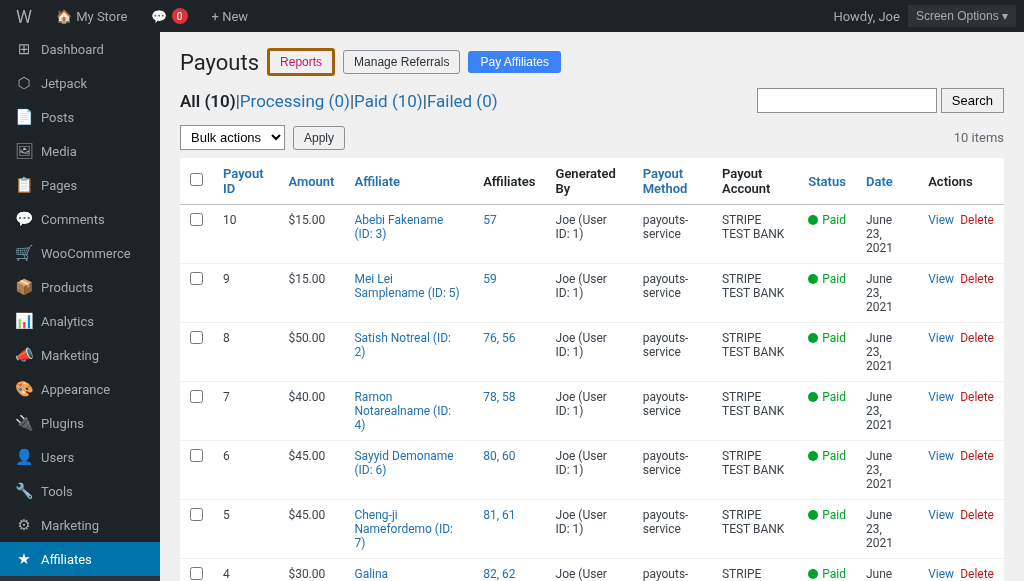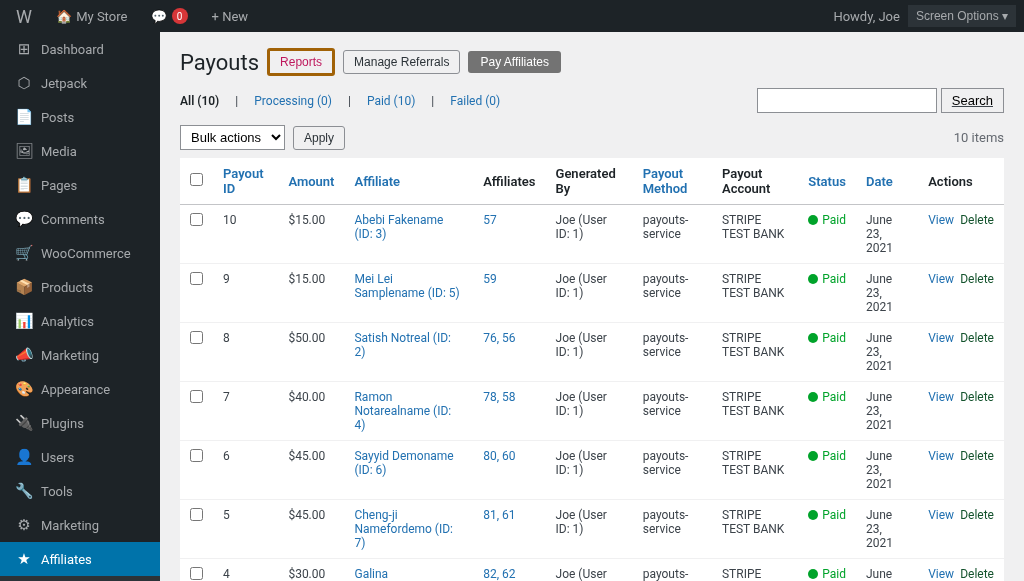--- a/index.html
+++ b/index.html
@@ -26,44 +26,44 @@
 
     
     #main { flex: 1; overflow-y: auto; background: #f0f0f1; padding: 16px 20px; }
 
     
     .page-header { display: flex; align-items: center; gap: 8px; margin-bottom: 12px; }
     .page-title { font-size: 22px; font-weight: 400; color: #1d2327; }
     .btn { border: none; padding: 4px 10px; cursor: pointer; border-radius: 3px; font-size: 12px; }
     .btn-reports { background: #f0f0f1; border: 3px solid #a16207; color: #be185d; }
     .btn-manage { background: #f0f0f1; border: 1px solid #8c8f94; color: #2c3338; }
-    .btn-pay { background: #737373; color: #fff; padding: 4px 12px; }
+    .btn-pay { background: #3b82f6; color: #fff; padding: 4px 12px; }
     .btn-apply { background: #f0f0f1; border: 1px solid #8c8f94; color: #2c3338; padding: 4px 10px; }
 
     
-    .filter-bar { display: flex; align-items: center; gap: 16px; margin-bottom: 8px; font-size: 12px; }
+    .filter-bar { display: flex; align-items: center; margin-bottom: 8px; font-size: 17px; }
     .filter-link { color: #2271b1; text-decoration: none; cursor: pointer; }
     .filter-link.active { color: #1d2327; font-weight: 600; text-decoration: none; }
 
     
     .bulk-bar { display: flex; align-items: center; gap: 8px; margin-bottom: 8px; }
     .bulk-select { border: 1px solid #8c8f94; padding: 3px 6px; font-size: 13px; background: #fff; }
 
     
-    .search-row { display: flex; justify-content: center; margin-bottom: 8px; gap: 4px; text-decoration: underline; }
+    .search-row { display: flex; justify-content: center; margin-bottom: 8px; gap: 4px; }
     .search-input { border: 1px solid #8c8f94; padding: 4px 8px; font-size: 13px; width: 180px; }
     .btn-search { background: #f0f0f1; border: 1px solid #8c8f94; padding: 4px 10px; cursor: pointer; font-size: 13px; }
 
     
     .wp-table { width: 100%; border-collapse: collapse; background: #fff; }
     .wp-table th { background: #fff; padding: 8px 10px; text-align: left; font-size: 13px; font-weight: 600; border-bottom: 1px solid #c3c4c7; color: #2271b1; cursor: pointer; }
     .wp-table th.plain { color: #1d2327; cursor: default; }
     .wp-table td { padding: 8px 10px; border-bottom: 1px solid #f0f0f1; vertical-align: top; font-size: 12px; }
     .link-text { color: #2271b1; cursor: pointer; }
-    .delete-link { color: #14532d; cursor: pointer; }
+    .delete-link { color: #b91c1c; cursor: pointer; }
     .status-paid { color: #00a32a; display: flex; align-items: center; gap: 4px; white-space: nowrap; }
     .status-dot { width: 10px; height: 10px; border-radius: 50%; background: #00a32a; display: inline-block; }
     .cb-col { width: 30px; }
     .actions-cell { display: flex; gap: 6px; }
     .top-bar { display: flex; justify-content: space-between; align-items: center; margin-bottom: 4px; }
   </style>
 </head>
 <body>
 
 <div id="wpadminbar">

